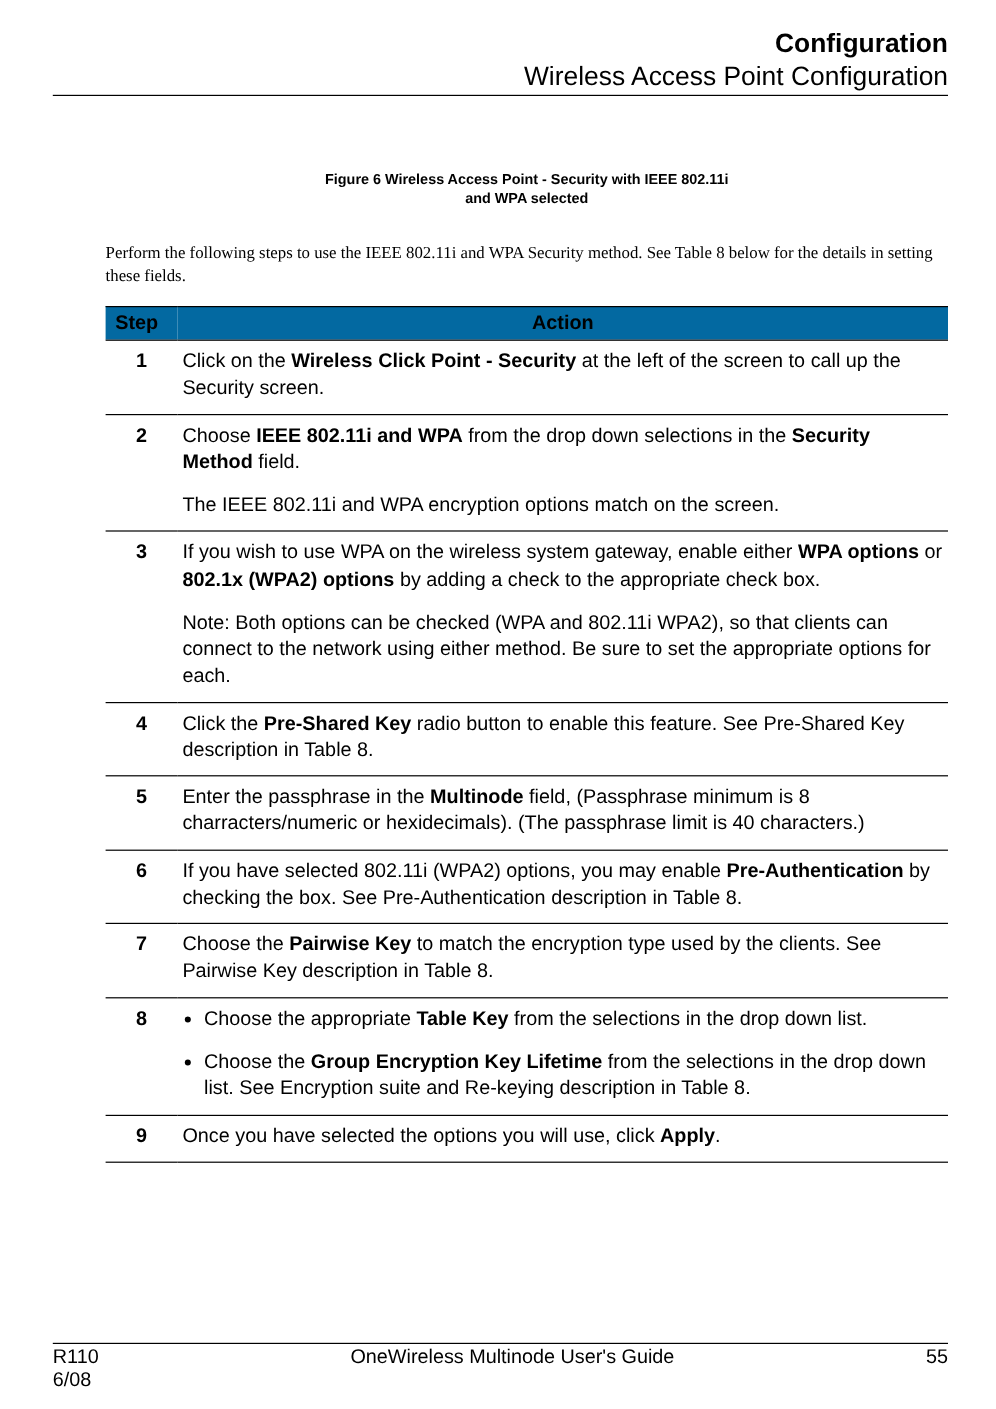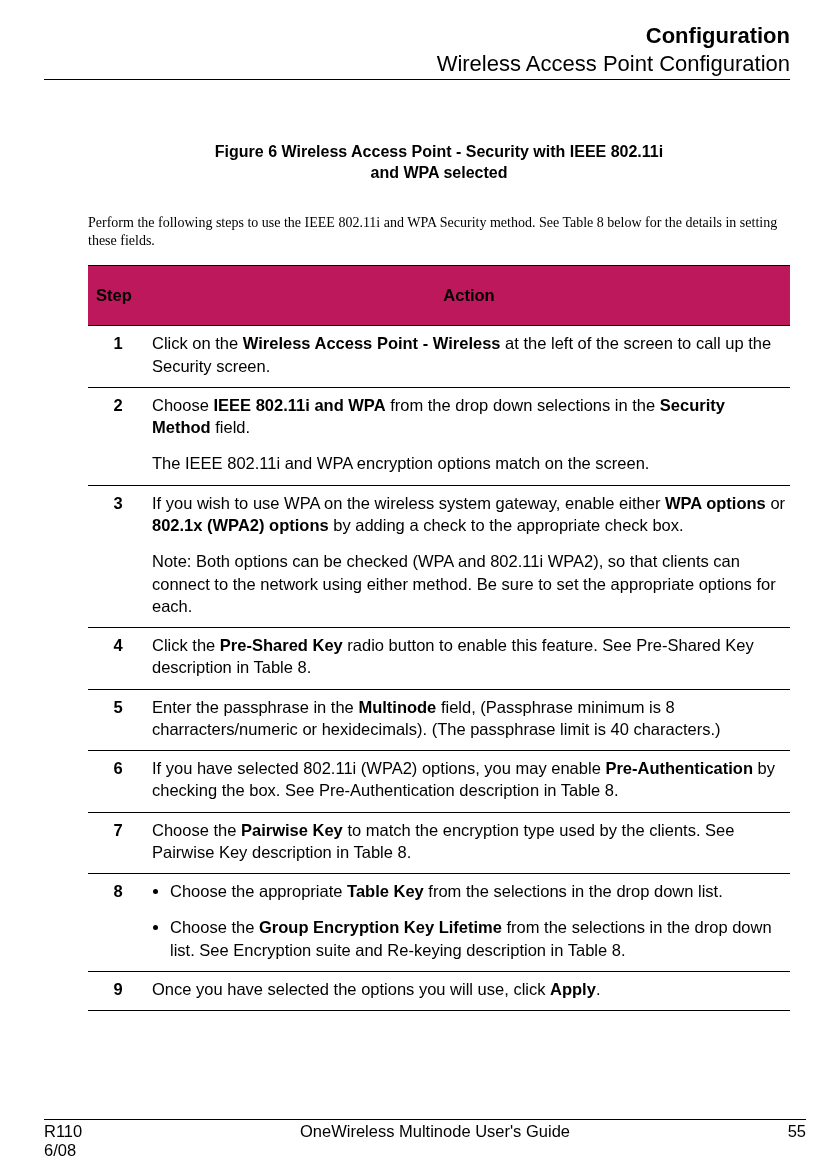--- a/index.html
+++ b/index.html
@@ -23,41 +23,41 @@
   }
   .hdr-line1 { font-weight: bold; }
   .hdr-rule { border: none; border-top: 1.5px solid #000; margin: 2px 0 0 0; }
   .content {
     padding-left: 44px;
     padding-top: 62px;
   }
   .fig-caption {
     text-align: center;
     font-weight: bold;
-    font-size: 16px;
+    font-size: 12px;
     line-height: 1.3;
   }
   .intro {
     font-family: "Times New Roman", Times, serif;
     font-size: 14px;
     margin-top: 30px;
     line-height: 1.35;
   }
   table.steps {
     width: 100%;
     border-collapse: collapse;
     margin-top: 14px;
     font-size: 16.5px;
   }
   table.steps thead th {
-    background: #be185d;
+    background: #0369a1;
     border-top: 1.5px solid #000;
     border-bottom: 1.5px solid #000;
     font-weight: bold;
-    padding: 20px 6px;
+    padding: 4px 6px;
     text-align: center;
   }
   table.steps thead th.step-col { width: 60px; text-align: left; padding-left: 8px; }
   table.steps tbody td {
     border-bottom: 1px solid #000;
     vertical-align: top;
     padding: 6px 4px 10px 4px;
     line-height: 1.35;
   }
   table.steps tbody tr:last-child td { border-bottom: 1.5px solid #000; }
@@ -67,21 +67,21 @@
     padding-top: 4px;
   }
   td.action p { margin: 0 0 14px 0; }
   td.action p:last-child { margin-bottom: 0; }
   td.action ul { margin: 0; padding-left: 18px; }
   td.action ul li { margin-bottom: 14px; }
   td.action ul li:last-child { margin-bottom: 0; }
   .b { font-weight: bold; }
   .footer {
     position: absolute;
-    left: 44px; right: 24px; bottom: 14px;
+    left: 44px; right: 40px; bottom: 14px;
     font-size: 16.5px;
   }
   .footer-rule { border: none; border-top: 1px solid #000; margin: 0 0 2px 0; }
   .footer-row {
     display: flex;
     justify-content: space-between;
   }
   .footer-left { width: 80px; }
   .footer-center { flex: 1; text-align: center; }
   .footer-right { width: 60px; text-align: right; }
@@ -110,21 +110,21 @@
       <thead>
         <tr>
           <th class="step-col">Step</th>
           <th>Action</th>
         </tr>
       </thead>
       <tbody>
         <tr>
           <td class="step-num">1</td>
           <td class="action">
-            <p><span>Click on the </span><span class="b">Wireless Access Point - Wireless</span><span> at the left of the screen to call up the Security screen.</span></p>
+            <p><span>Click on the </span><span class="b">Wireless Click Point - Security</span><span> at the left of the screen to call up the Security screen.</span></p>
           </td>
         </tr>
         <tr>
           <td class="step-num">2</td>
           <td class="action">
             <p><span>Choose </span><span class="b">IEEE 802.11i and WPA</span><span> from the drop down selections in the </span><span class="b">Security Method</span><span> field.</span></p>
             <p>The IEEE 802.11i and WPA encryption options match on the screen.</p>
           </td>
         </tr>
         <tr>

